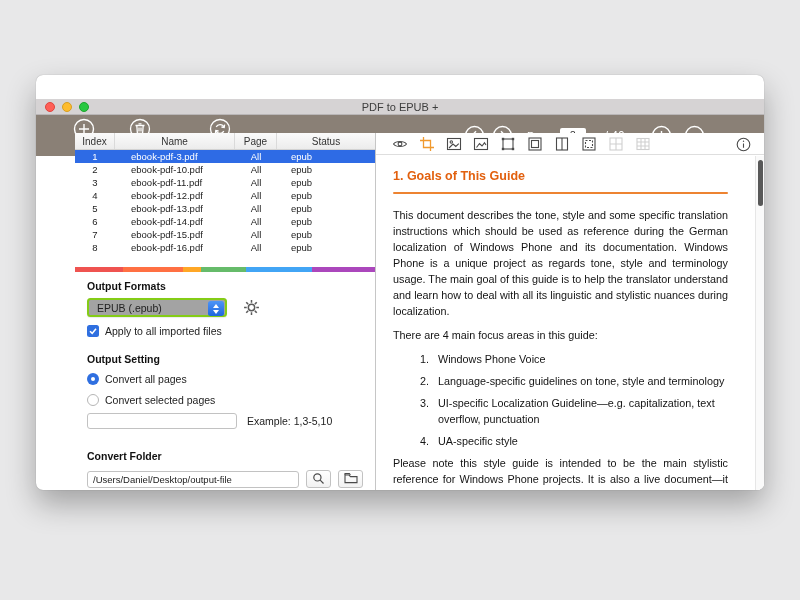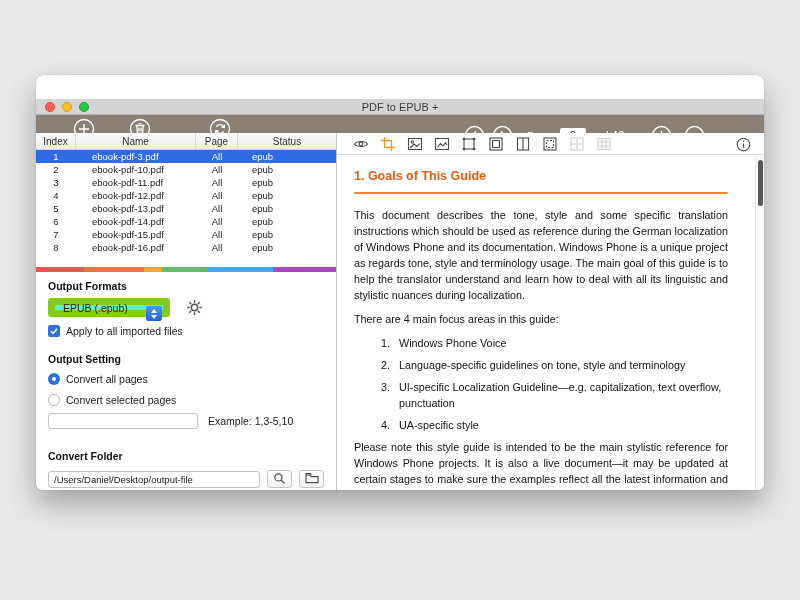--- a/index.html
+++ b/index.html
@@ -31,21 +31,21 @@
   .nav-group { position: absolute; left: 428px; top: 0; height: 41px; display: flex; align-items: center; color: #fff; }
   .nav-group > * { flex: none; }
   .circle-btn { display: flex; }
   .gap-s { margin-left: 7px; } .gap-m { margin-left: 12px; } .gap-xl { margin-left: 26px; }
   .page-label { font-size: 11px; margin-left: 14px; }
   .page-input { width: 26px; height: 15px; margin-left: 7px; border: none; border-radius: 2px;
     background: #fff; font-size: 10px; text-align: center; color: #222; font-family: "Liberation Sans", sans-serif; }
   .page-total { font-size: 12px; margin-left: 19px; }
   
   .content { position: absolute; top: 58px; left: 0; right: 0; bottom: 0; display: flex; }
-  .left-panel { width: 301px; border-right: 1px solid #c6c6c6; position: relative; background: #fff; }
+  .left-panel { width: 301px; border-right: 1px solid #c6c6c6; position: relative; background: #fff; margin-left: 39px; }
   .right-panel { flex: 1; position: relative; background: #fff; }
   
   .thead { display: flex; height: 17px; background: linear-gradient(#fbfbfb, #ececec);
     border-bottom: 1px solid #d2d2d2; font-size: 10px; color: #333; }
   .th { display: flex; align-items: center; justify-content: center; border-right: 1px solid #dadada; }
   .th:last-child { border-right: none; }
   .c-index { width: 40px; } .c-name { width: 120px; } .c-page { width: 42px; } .c-status { flex: 1; }
   .trow { display: flex; height: 13px; align-items: center; font-size: 9.5px; color: #222; background: #fff; }
   .trow.selected { background: #2e6be5; color: #fff; }
   .td { overflow: hidden; white-space: nowrap; }
@@ -58,21 +58,21 @@
     background: linear-gradient(90deg,
       #ef5350 0%, #ef5350 16%, #ff7043 16%, #ff7043 36%, #ffa726 36%, #ffa726 42%,
       #66bb6a 42%, #66bb6a 57%, #42a5f5 57%, #42a5f5 79%, #ab47bc 79%, #ab47bc 100%); }
   
   .form { position: absolute; top: 139px; left: 0; right: 0; bottom: 0; padding: 8px 12px 0 12px;
     font-size: 10.5px; color: #222; }
   .section-label { font-weight: bold; font-size: 10.5px; color: #111; }
   .row { display: flex; align-items: center; }
   .dropdown-row { margin-top: 6px; }
   .select {
-    width: 122px; height: 19px; border: 7px solid #84cc16; border-radius: 3.5px; background: #5eead4;
+    width: 140px; height: 19px; border: 2px solid #84cc16; border-radius: 3.5px; background: #a3a3a3;
     display: flex; align-items: center; padding-left: 8px; position: relative; font-size: 10.5px;
     box-shadow: 0 0.5px 1px rgba(0,0,0,.08);
   }
   .stepper { position: absolute; right: 1px; top: 1px; width: 16px; height: 15px; border-radius: 2.5px;
     background: linear-gradient(#4e95f7, #1f66dd); display: flex; flex-direction: column;
     align-items: center; justify-content: center; gap: 2px; }
   .tri-up { width: 0; height: 0; border-left: 3px solid transparent; border-right: 3px solid transparent; border-bottom: 4px solid #fff; }
   .tri-down { width: 0; height: 0; border-left: 3px solid transparent; border-right: 3px solid transparent; border-top: 4px solid #fff; }
   .gear { margin-left: 16px; display: flex; }
   .checkbox-row { margin-top: 8px; }

